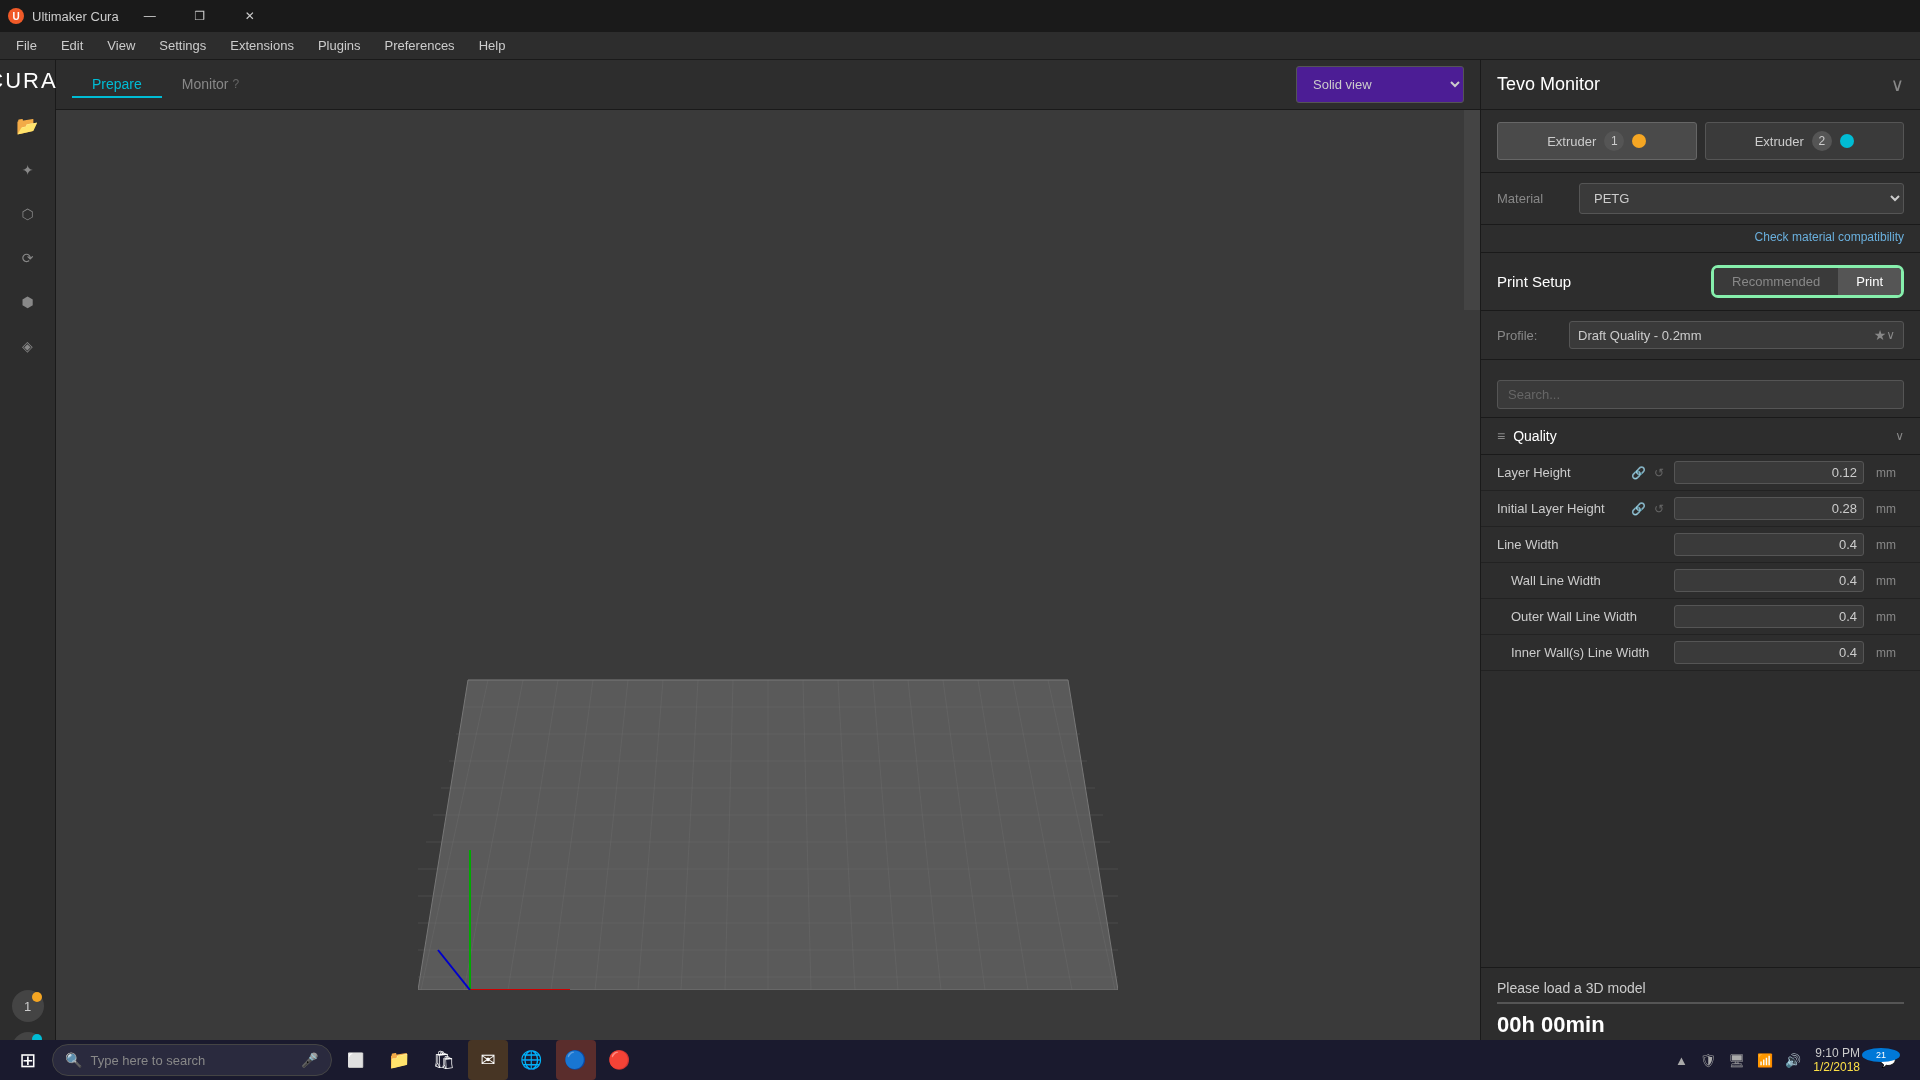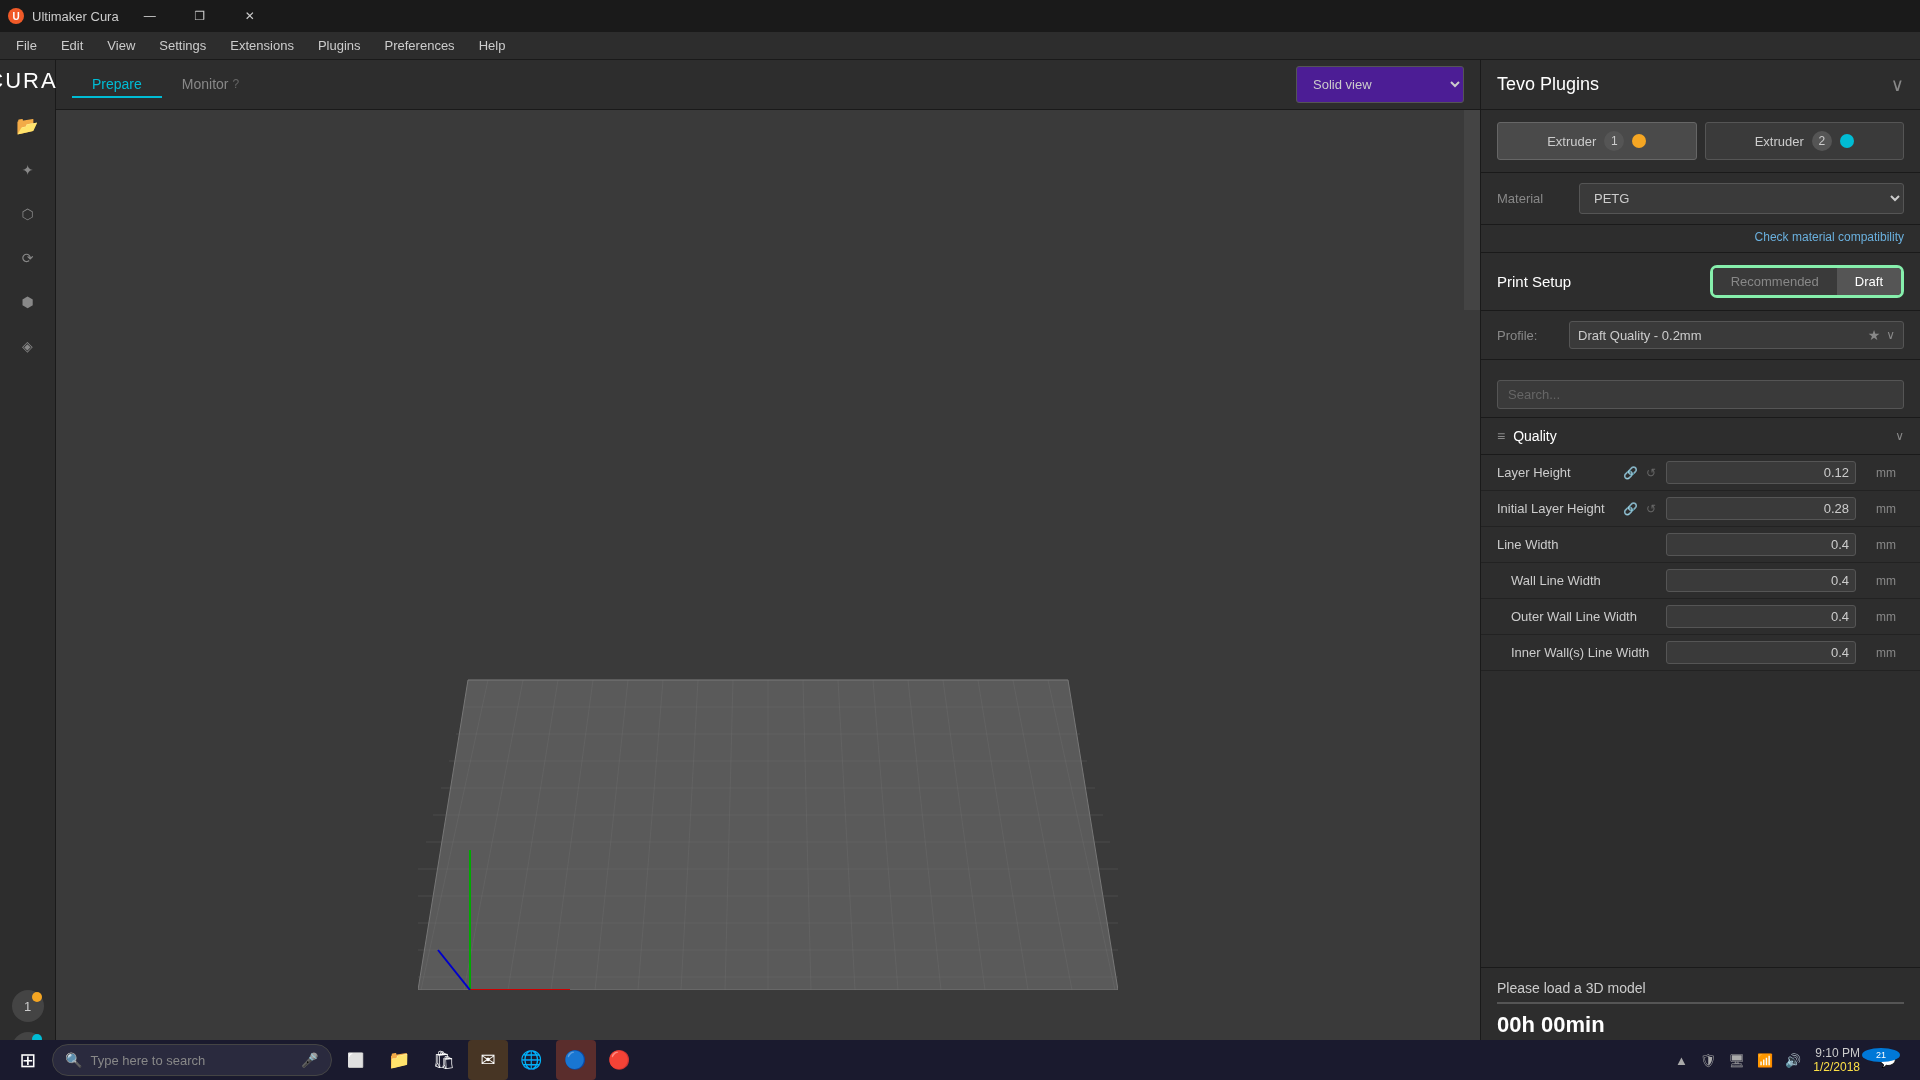--- a/index.html
+++ b/index.html
@@ -345,21 +345,21 @@
       min-width: 60px;
     }
     #profile-select-wrapper {
       flex: 1;
       background: #3a3a3a;
       border: 1px solid #555;
       border-radius: 3px;
       display: flex;
       align-items: center;
       padding: 5px 8px;
-      gap: 6px;
+      gap: 0;
     }
     #profile-name {
       flex: 1;
       color: #ccc;
       font-size: 13px;
     }
     #profile-star {
       color: #888; font-size: 14px;
     }
     #profile-chevron {
@@ -438,21 +438,21 @@
       background: #3a3a3a;
       border: 1px solid #555;
       border-radius: 3px;
       padding: 3px 6px;
     }
     .setting-unit {
       min-width: 28px;
       text-align: left;
       font-size: 12px;
       color: #888;
-      margin-left: 20px;
+      margin-left: 12px;
     }
 
     
     #bottom-panel {
       border-top: 1px solid #1a1a1a;
       padding: 12px 16px;
       background: #2d2d2d;
     }
     #load-model-text {
       font-size: 14px;
@@ -721,21 +721,21 @@
     <div id="coord-display">
       <span>0.0 x 0.0 x 0.0 mm</span>
     </div>
 
     <div id="viewport-sidebar"></div>
   </div>
 
   <div id="right-panel">
 
     <div id="right-header">
-      <span id="printer-name">Tevo Plugins</span>
+      <span id="printer-name">Tevo Monitor</span>
       <button id="printer-dropdown-btn">∨</button>
     </div>
 
     <div id="right-content">
 
       <div id="extruder-section">
         <div id="extruder-buttons">
           <button class="extruder-btn active">
             <span>Extruder</span>
             <div class="dot-num">
@@ -764,21 +764,21 @@
       </div>
 
       <div id="check-compat">
         <a>Check material compatibility</a>
       </div>
 
       <div id="print-setup-header">
         <span id="print-setup-label">Print Setup</span>
         <div id="setup-toggle">
           <button class="setup-btn">Recommended</button>
-          <button class="setup-btn active">Draft</button>
+          <button class="setup-btn active">Print</button>
         </div>
       </div>
 
       <div id="profile-section">
         <span id="profile-label">Profile:</span>
         <div id="profile-select-wrapper">
           <span id="profile-name">Draft Quality - 0.2mm</span>
           <span id="profile-star">★</span>
           <span id="profile-chevron">∨</span>
         </div>

